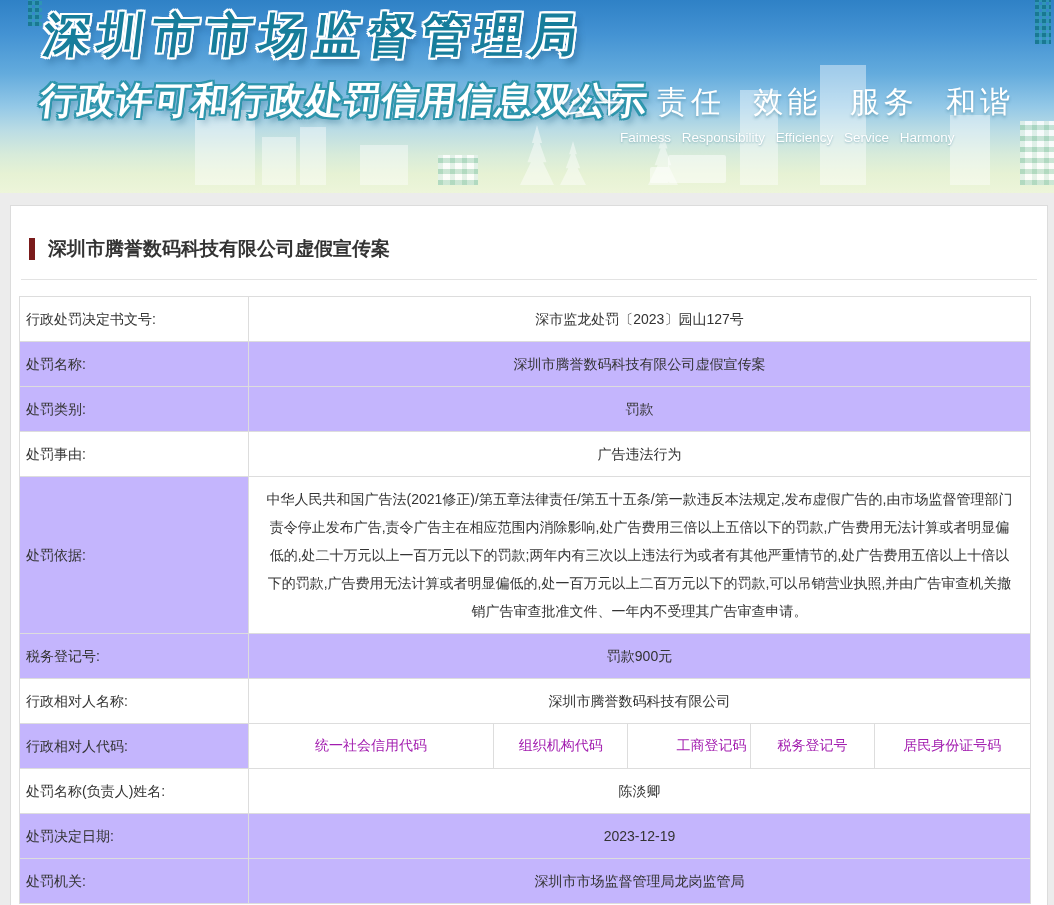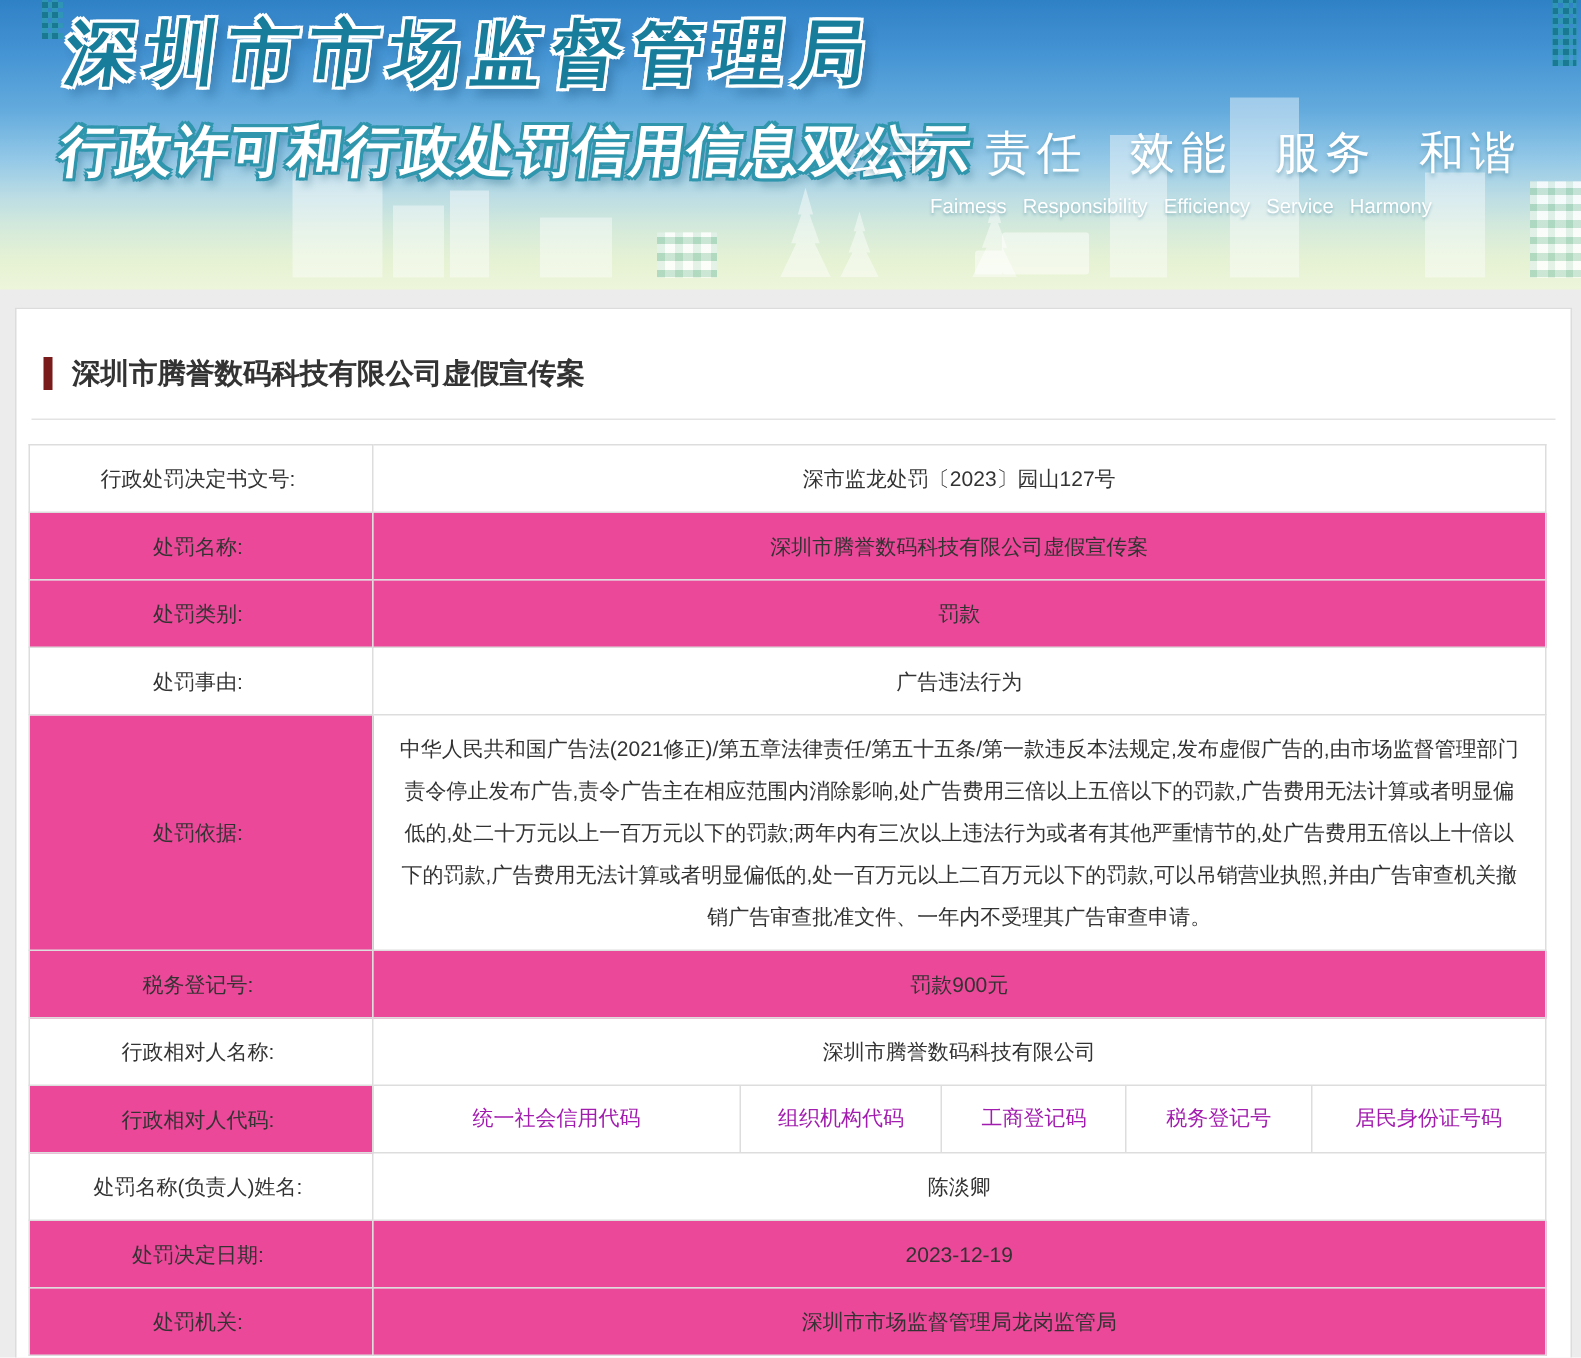--- a/index.html
+++ b/index.html
@@ -74,25 +74,25 @@
   .case-title{margin:0;font-size:19px;font-weight:bold;color:#333;}
   .divider{border-bottom:1px solid #e3e3e3;margin:17px 10px 0 10px;}
   
   table.penalty{
     border-collapse:collapse;table-layout:fixed;
     margin:16px 18px 20px 8px;width:1012px;
     font-size:14px;color:#333;
   }
   table.penalty>tbody>tr>td{border:1px solid #ddd;vertical-align:middle;}
   td.lbl{
-    width:212px;text-align:center;padding:12px 10px 12px 6px;
+    width:212px;text-align:left;padding:12px 10px 12px 6px;
     height:20px;line-height:20px;
   }
   td.val{text-align:center;padding:8px 14px;line-height:28px;}
-  td.cell-shaded{background:#ec4899;}
+  td.cell-shaded{background:#c4b5fd;}
   td.codes-cell{padding:0;}
   table.codes{border-collapse:collapse;width:100%;table-layout:fixed;font-size:14px;color:#a21caf;background:#fff;}
   table.codes td{
     border:0;border-left:1px solid #ddd;border-top:1px solid #ddd;
     text-align:center;height:44px;padding:0 4px;
   }
   table.codes tr td:first-child{border-left:0;}
   table.codes tr:first-child td{border-top:0;}
 </style>
 </head>
@@ -162,21 +162,21 @@
           <td class="val">深圳市腾誉数码科技有限公司</td>
         </tr>
         <tr>
           <td class="lbl cell-shaded">行政相对人代码:</td>
           <td class="codes-cell">
             <table class="codes">
               <tbody>
                 <tr>
                   <td style="width: 32%;">统一社会信用代码</td>
                   <td style="width: 17%;">组织机构代码</td>
-                  <td style="width: 15.5%;">工商登记码</td>
+                  <td style="width: 15.5%; text-align: right;">工商登记码</td>
                   <td style="width: 15.5%;">税务登记号</td>
                   <td style="width: 20%;">居民身份证号码</td>
                 </tr>
               </tbody>
             </table>
           </td>
         </tr>
         <tr>
           <td class="lbl">处罚名称(负责人)姓名:</td>
           <td class="val">陈淡卿</td>

